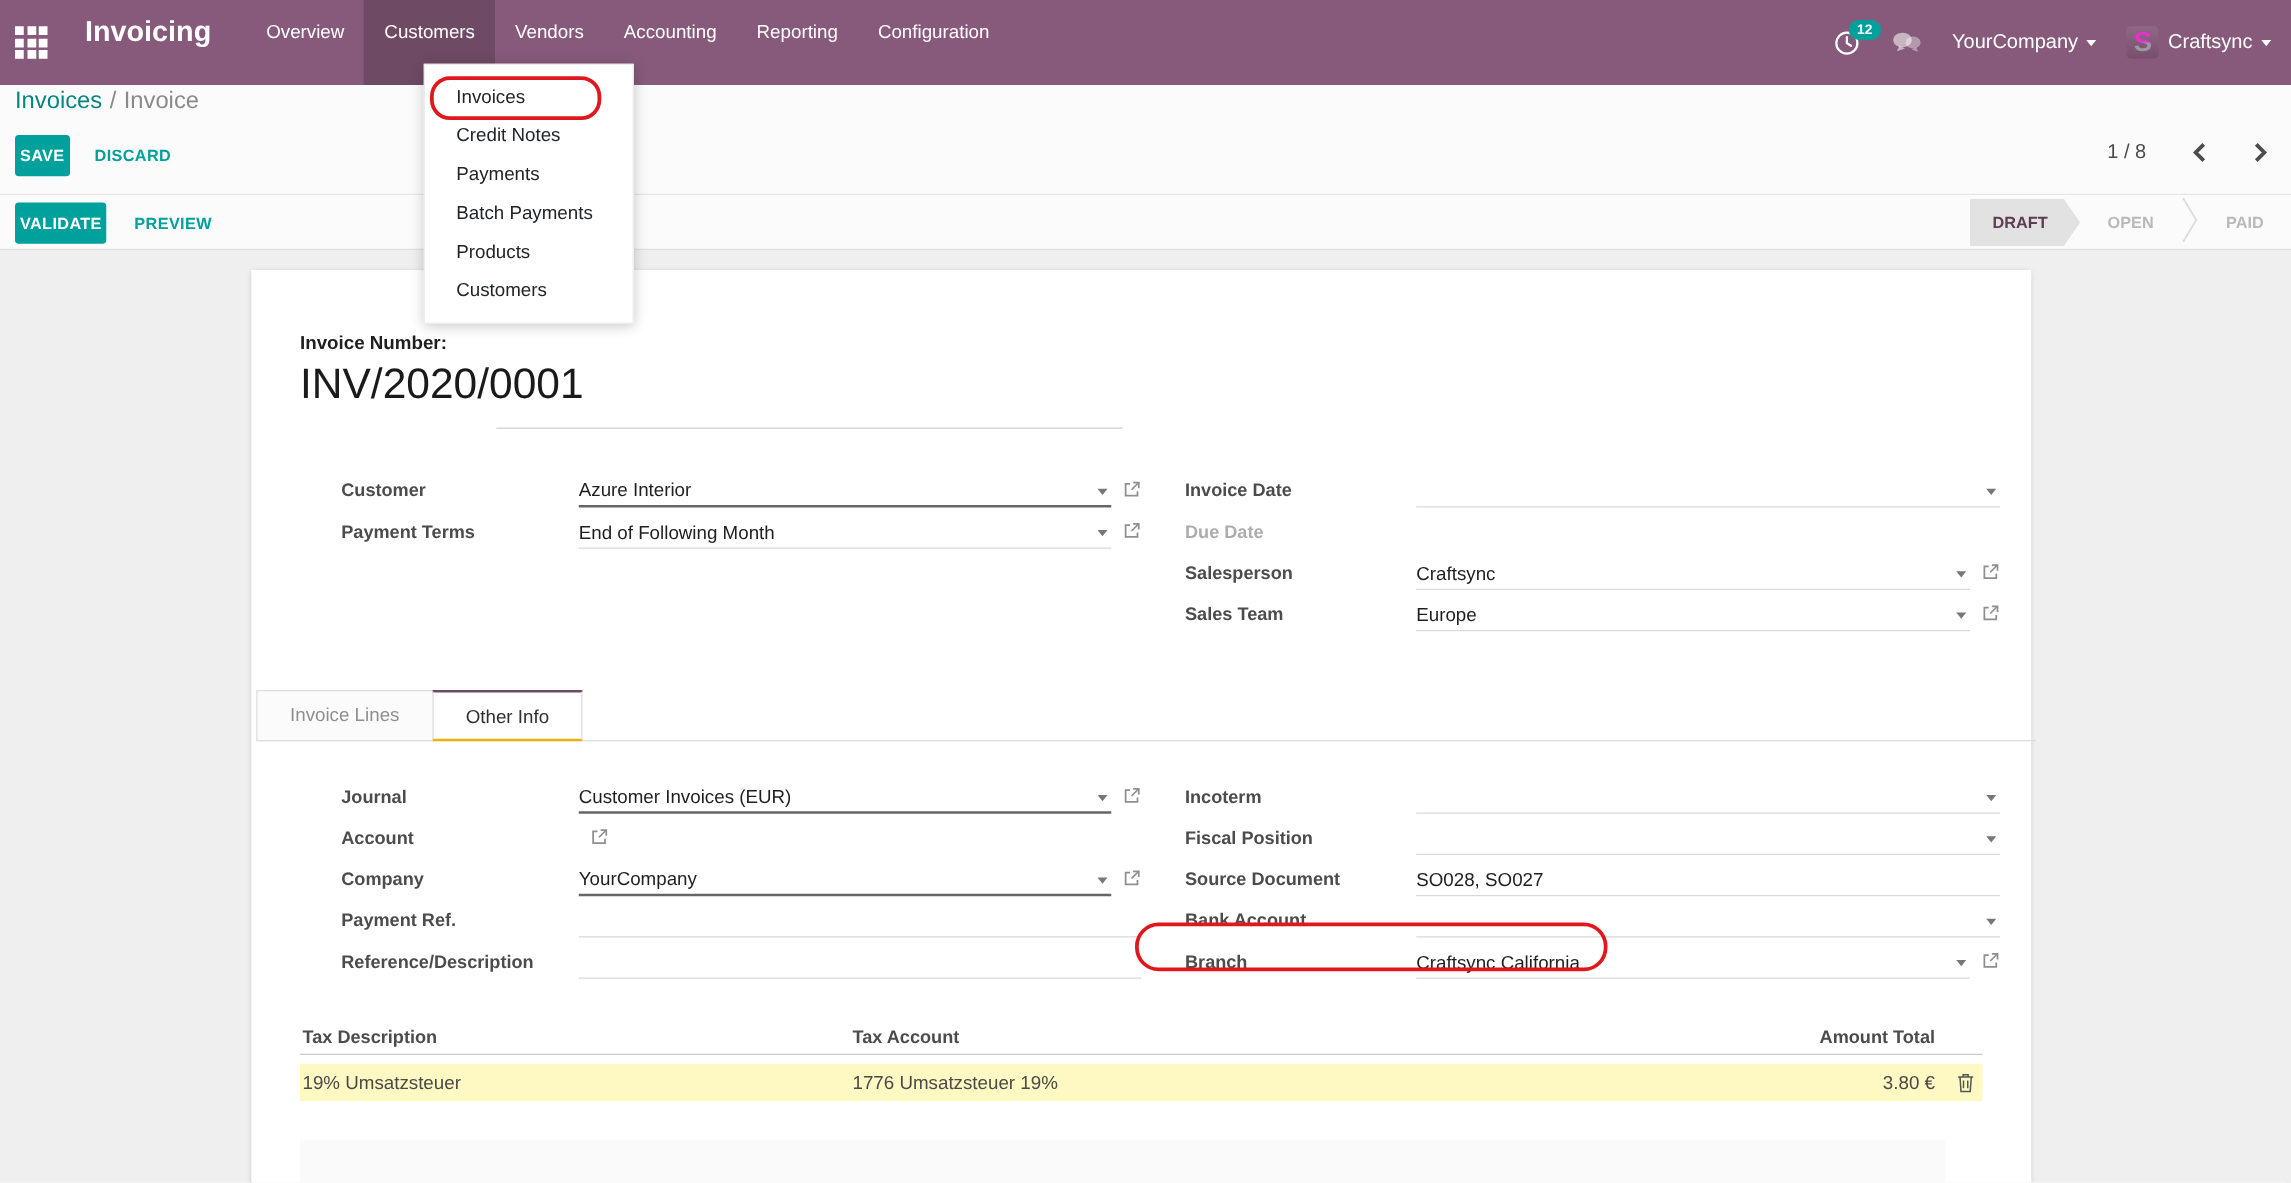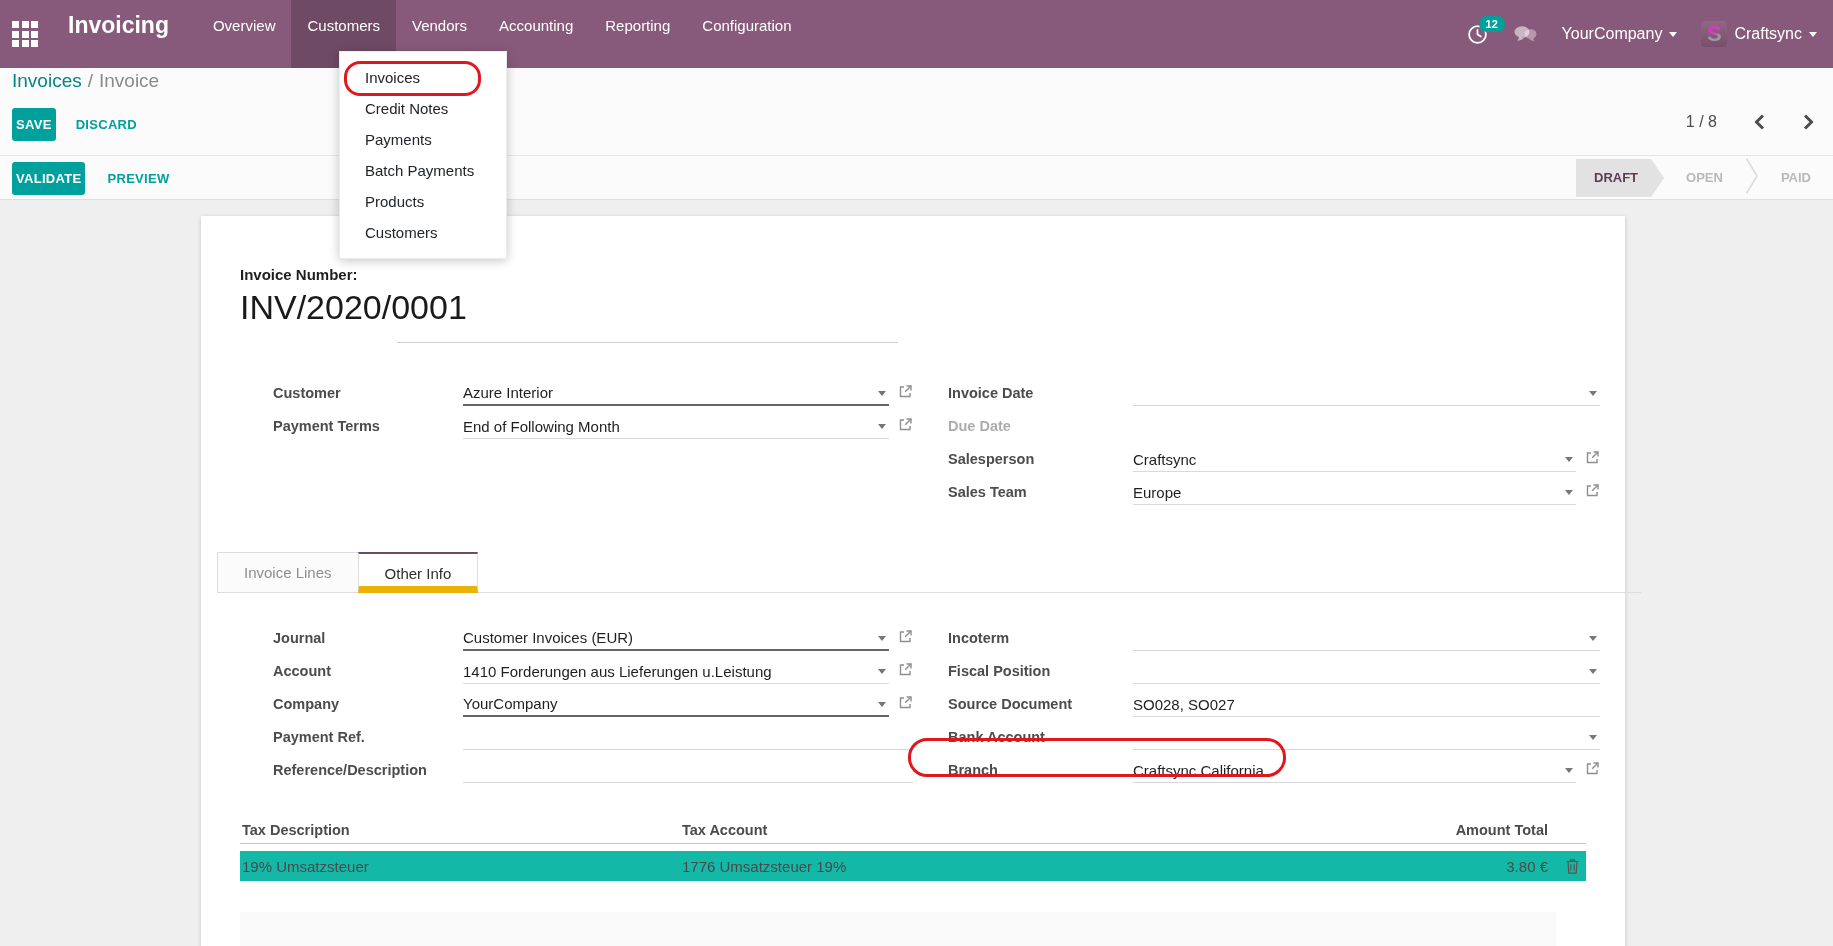--- a/index.html
+++ b/index.html
@@ -73,31 +73,31 @@
   .flabel { width:190px; flex:0 0 190px; font-size:14.5px; font-weight:bold; color:#4c4c4c; line-height:24px; }
   .col-right1 .flabel, .col-right2 .flabel { flex-basis:185px; width:185px; }
   .flabel.muted { color:#adadad; }
   .field { flex:1; height:25px; display:flex; align-items:center; border-bottom:1px solid #d9d9d9;gap:32px; }
   .field.dark { border-bottom:2px solid #666; }
   .field.noline { border-bottom:none; }
   .fvalue { flex:1; font-size:15px; color:#1f1f1f; line-height:23px; white-space:nowrap; overflow:hidden; }
   .caret { width:0; height:0; border:4px solid transparent; border-top:5px solid #777; margin:5px 3px 0 8px; flex:0 0 auto; cursor:pointer; }
   .ext { flex:0 0 auto; margin:3px 0 0 9px; cursor:pointer; display:flex; }
   
-  .tabs { position:absolute; top:336px; left:16px; width:1424px; height:41px; border-bottom:1px solid #ddd;
+  .tabs { position:absolute; top:336px; left:4px; width:1424px; height:41px; border-bottom:1px solid #ddd;
     display:flex; align-items:flex-start; }
   .tab { height:41px; line-height:39px; padding:0 26px; font-size:15px; border:1px solid #ddd;
     background:#fbfbfb; color:#8f8f8f; cursor:pointer; margin-bottom:-1px; }
   .tab.active { background:#fff; color:#2f2f2f; border-top:2px solid var(--navbar-active,#6f4a64);
-    border-bottom:7px solid #eab308; margin-left:-1px; }
+    border-bottom:2px solid #eab308; margin-left:-1px; }
   
   .tax-table { position:absolute; top:600px; left:39px; width:1346px; }
   .tt-head { display:flex; height:28px; align-items:center; border-bottom:1px solid #c9c9c9;
     font-size:14.5px; font-weight:bold; color:#4c4c4c; }
-  .tt-row { display:flex; height:30px; align-items:center; background:#14b8a6; margin-top:7px;
+  .tt-row { display:flex; height:30px; align-items:center; background:#fef9c3; margin-top:7px;
     font-size:15px; color:#4a4a4a; }
   .tt-desc { flex:0 0 442px; padding-left:2px; }
   .tt-account { flex:1; }
   .tt-amount { flex:0 0 135px; text-align:right; }
   .tt-trash { flex:0 0 38px; display:flex; justify-content:flex-end; padding-right:6px; cursor:pointer; }
   .chatter-stub { position:absolute; top:696px; left:39px; width:1316px; height:84px; background:#fafafa; }
   
   .annotation { position:absolute; border:3px solid var(--annotation,#e0181d); border-radius:16px;
     pointer-events:none; z-index:60; }
   .anno-invoices { left:344px; top:61px; width:137px; height:35px; }
@@ -303,24 +303,20 @@
         <span class="ext">
             <svg width="15" height="15" viewBox="0 0 15 15">
               <path d="M6 3H2.5v9.5H12V9" stroke="#8f8f8f" stroke-width="1.4" fill="none"></path>
               <path d="M8.5 2H13v4.5" stroke="#8f8f8f" stroke-width="1.4" fill="none"></path>
               <path d="M13 2L7.2 7.8" stroke="#8f8f8f" stroke-width="1.4" fill="none"></path>
             </svg>
           </span>
       </div>
       <div class="frow">
         <span class="flabel">Account</span>
-        <span class="field">
-          <span class="fvalue">1410 Forderungen aus Lieferungen u.Leistung</span>
-          <span class="caret"></span>
-        </span>
         <span class="ext">
             <svg width="15" height="15" viewBox="0 0 15 15">
               <path d="M6 3H2.5v9.5H12V9" stroke="#8f8f8f" stroke-width="1.4" fill="none"></path>
               <path d="M8.5 2H13v4.5" stroke="#8f8f8f" stroke-width="1.4" fill="none"></path>
               <path d="M13 2L7.2 7.8" stroke="#8f8f8f" stroke-width="1.4" fill="none"></path>
             </svg>
           </span>
       </div>
       <div class="frow">
         <span class="flabel">Company</span>

